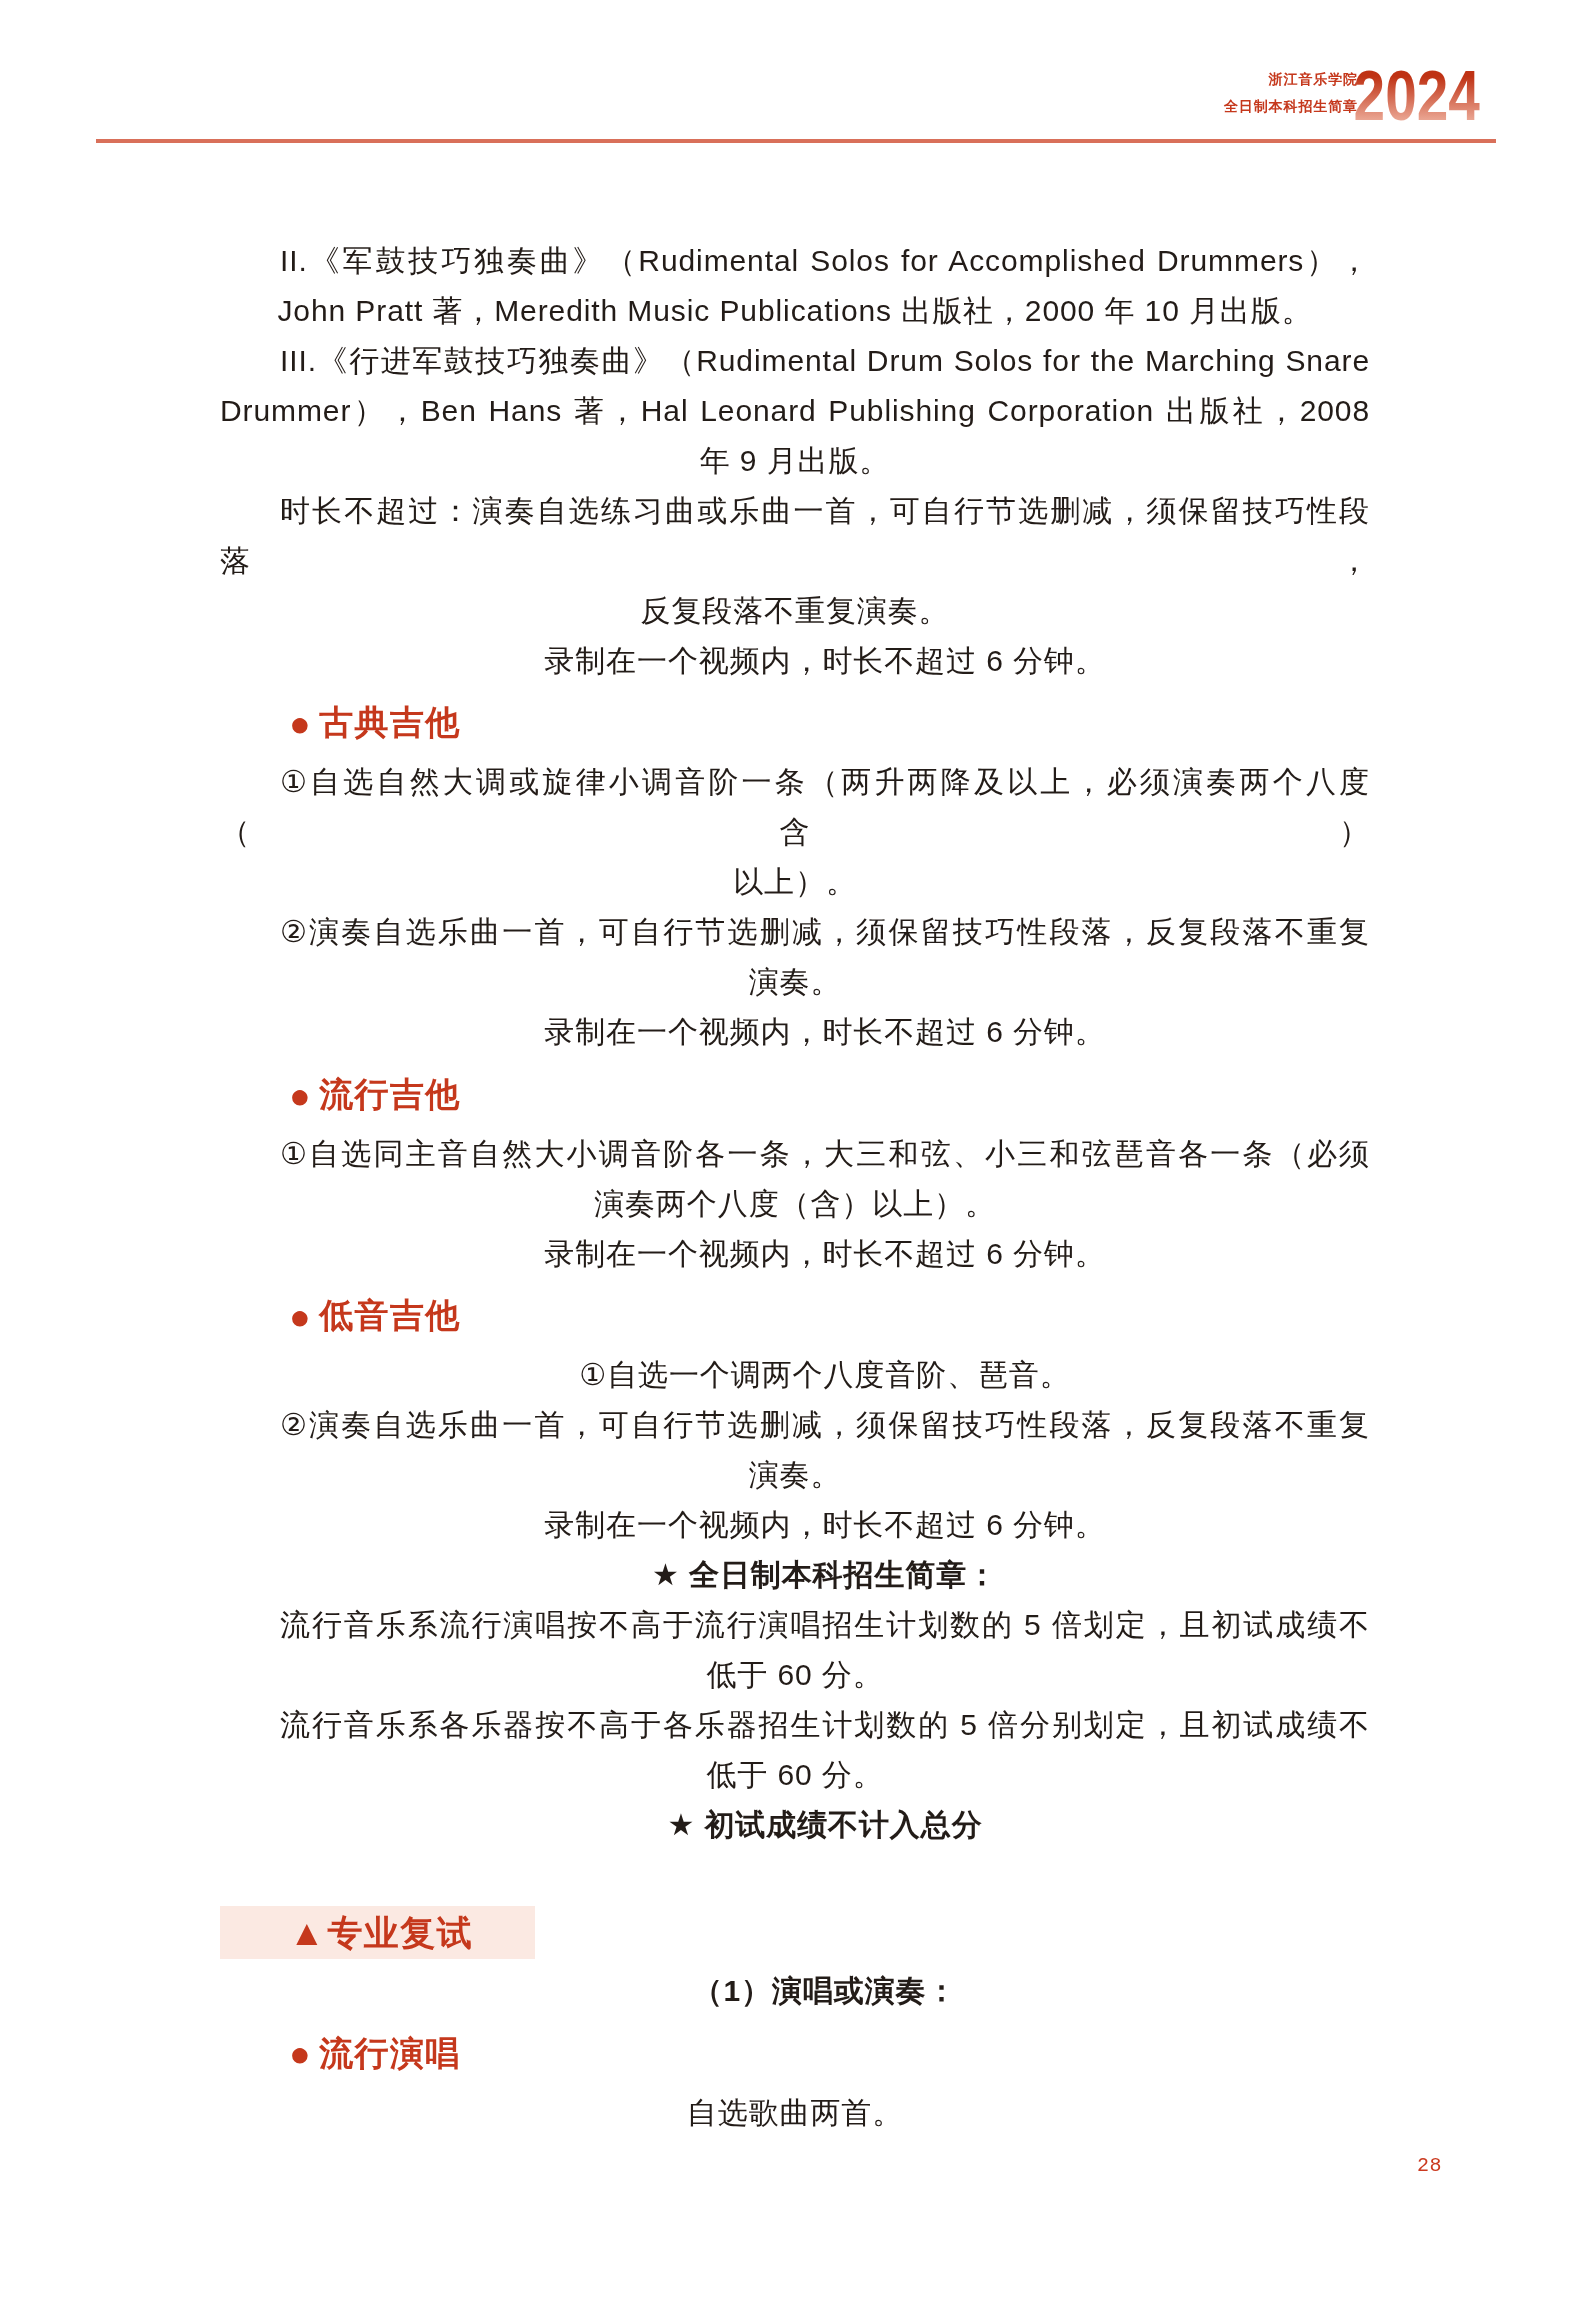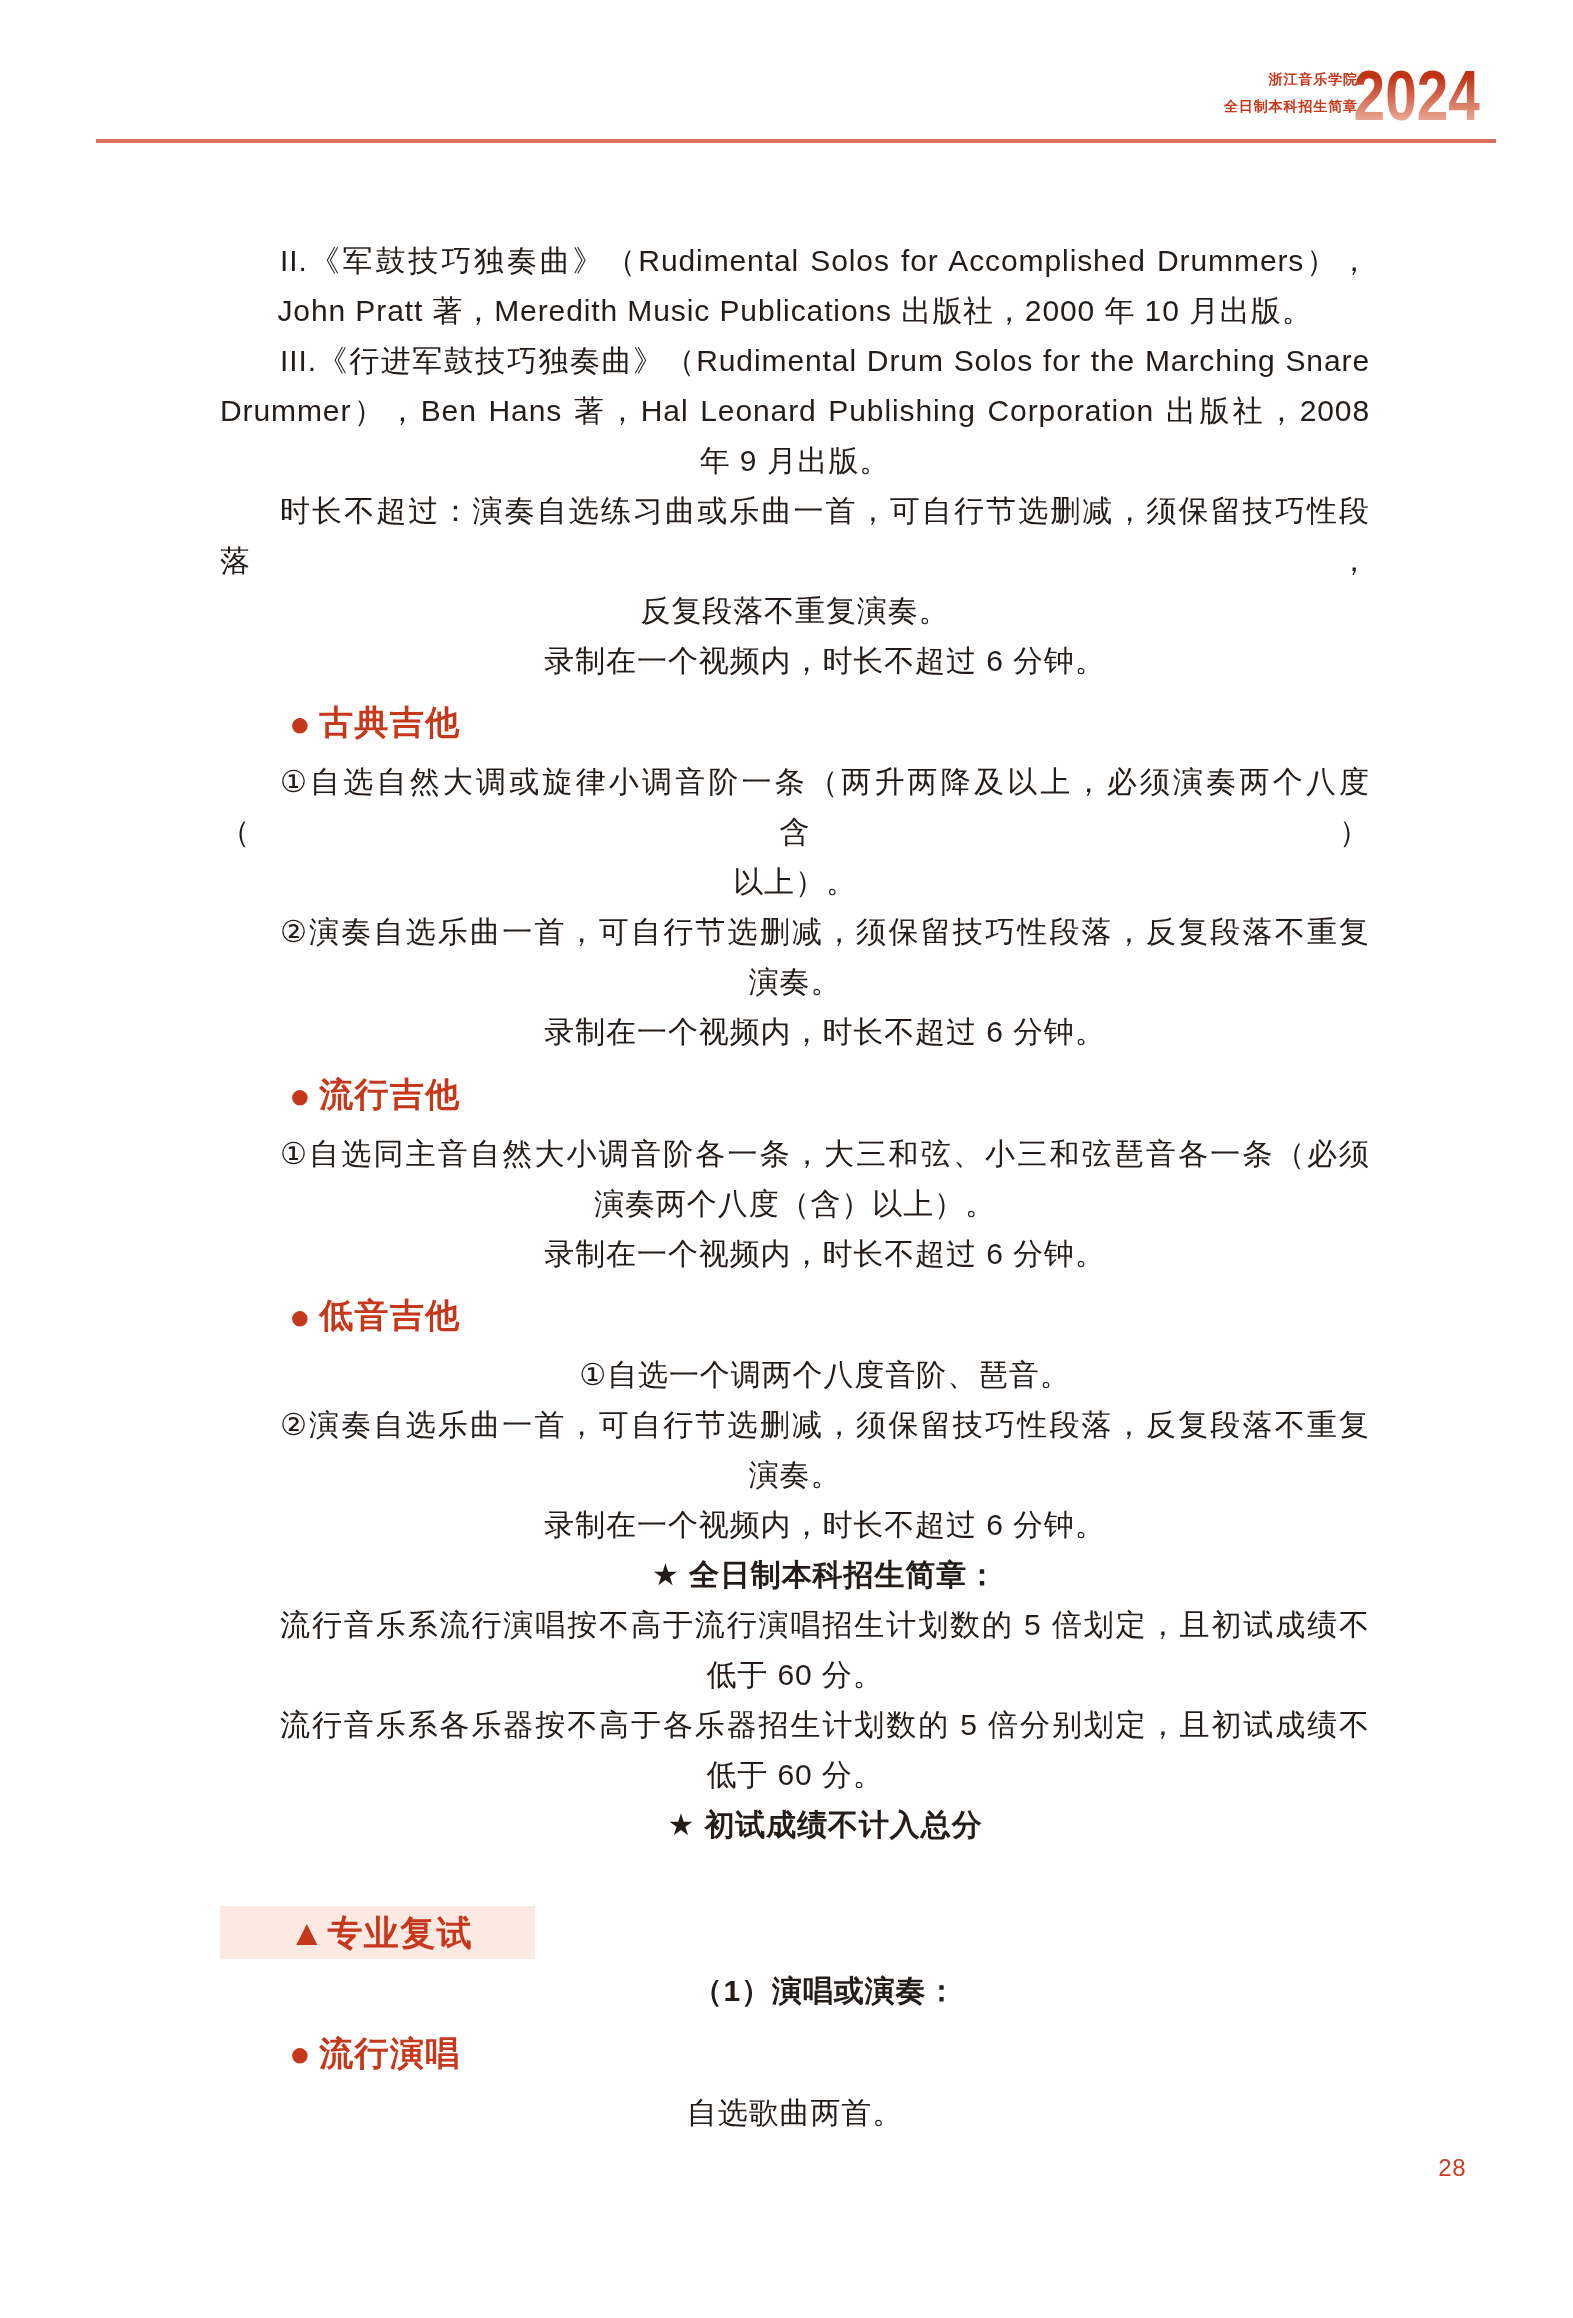--- a/index.html
+++ b/index.html
@@ -43,22 +43,22 @@
   .review-box{
     display:inline-flex;align-items:center;height:53px;
     padding:0 62px 0 69px;background:var(--highlight-bg,#fbe9e2);
     color:var(--accent,#c5381c);font-weight:bold;font-size:35px;letter-spacing:1.4px;white-space:nowrap;
   }
   .review-box .tri{
     color:var(--accent,#c5381c);font-size:36px;margin-right:2.8px;letter-spacing:0;
   }
   
   .page-number{
-    position:absolute;top:2154px;right:108px;
-    color:var(--page-number,#cb3a20);font-size:24px;font-weight:500;letter-spacing:0.5px;
+    position:absolute;top:2154px;right:132px;
+    color:var(--page-number,#cb3a20);font-size:20px;font-weight:500;letter-spacing:0.5px;font-family:Liberation Mono, monospace;
   }
 </style>
 </head>
 <body>
 
 <div class="page">
 
   <div class="hdr-titles">
     <div>浙江音乐学院</div>
     <div>全日制本科招生简章</div>

